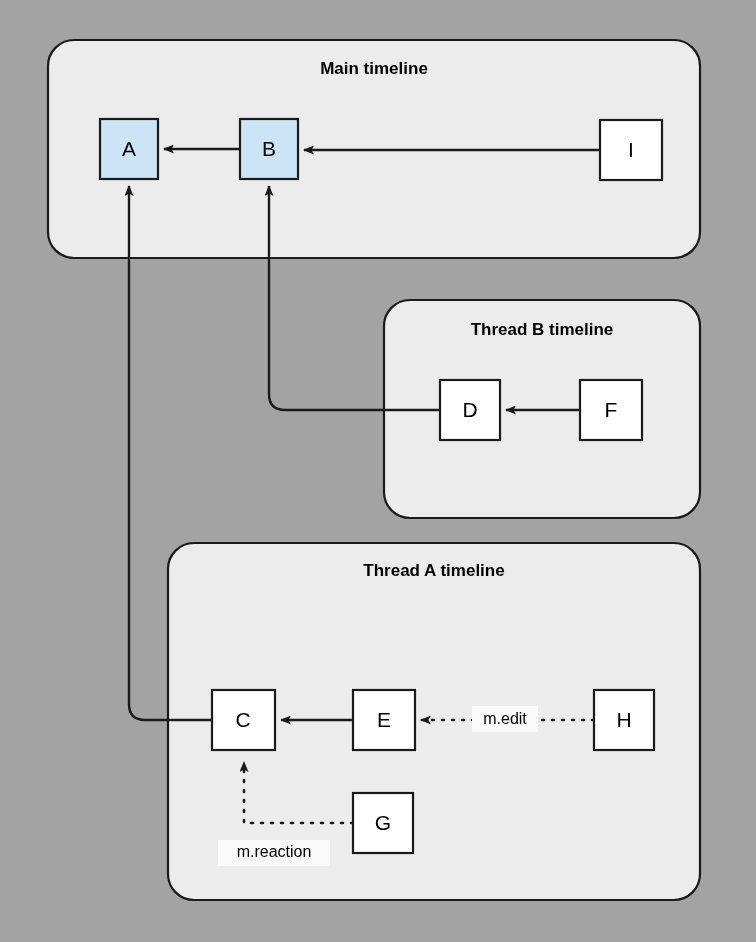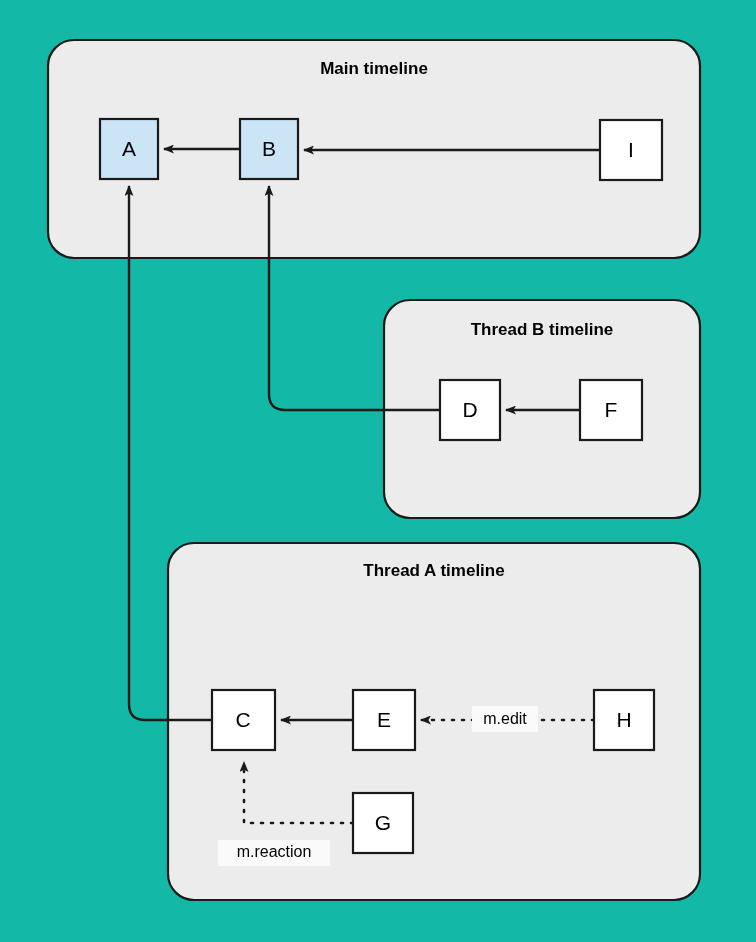--- a/index.html
+++ b/index.html
@@ -8,21 +8,21 @@
     padding: 0;
     background: #ffffff;
   }
   body {
     font-family: "Liberation Sans", sans-serif;
   }
   #canvas {
     position: relative;
     width: 756px;
     height: 942px;
-    background: #14b8a6;
+    background: #a3a3a3;
     overflow: hidden;
   }
   #diagram-svg {
     position: absolute;
     left: 0;
     top: 0;
     width: 756px;
     height: 942px;
   }
   .group-title {

